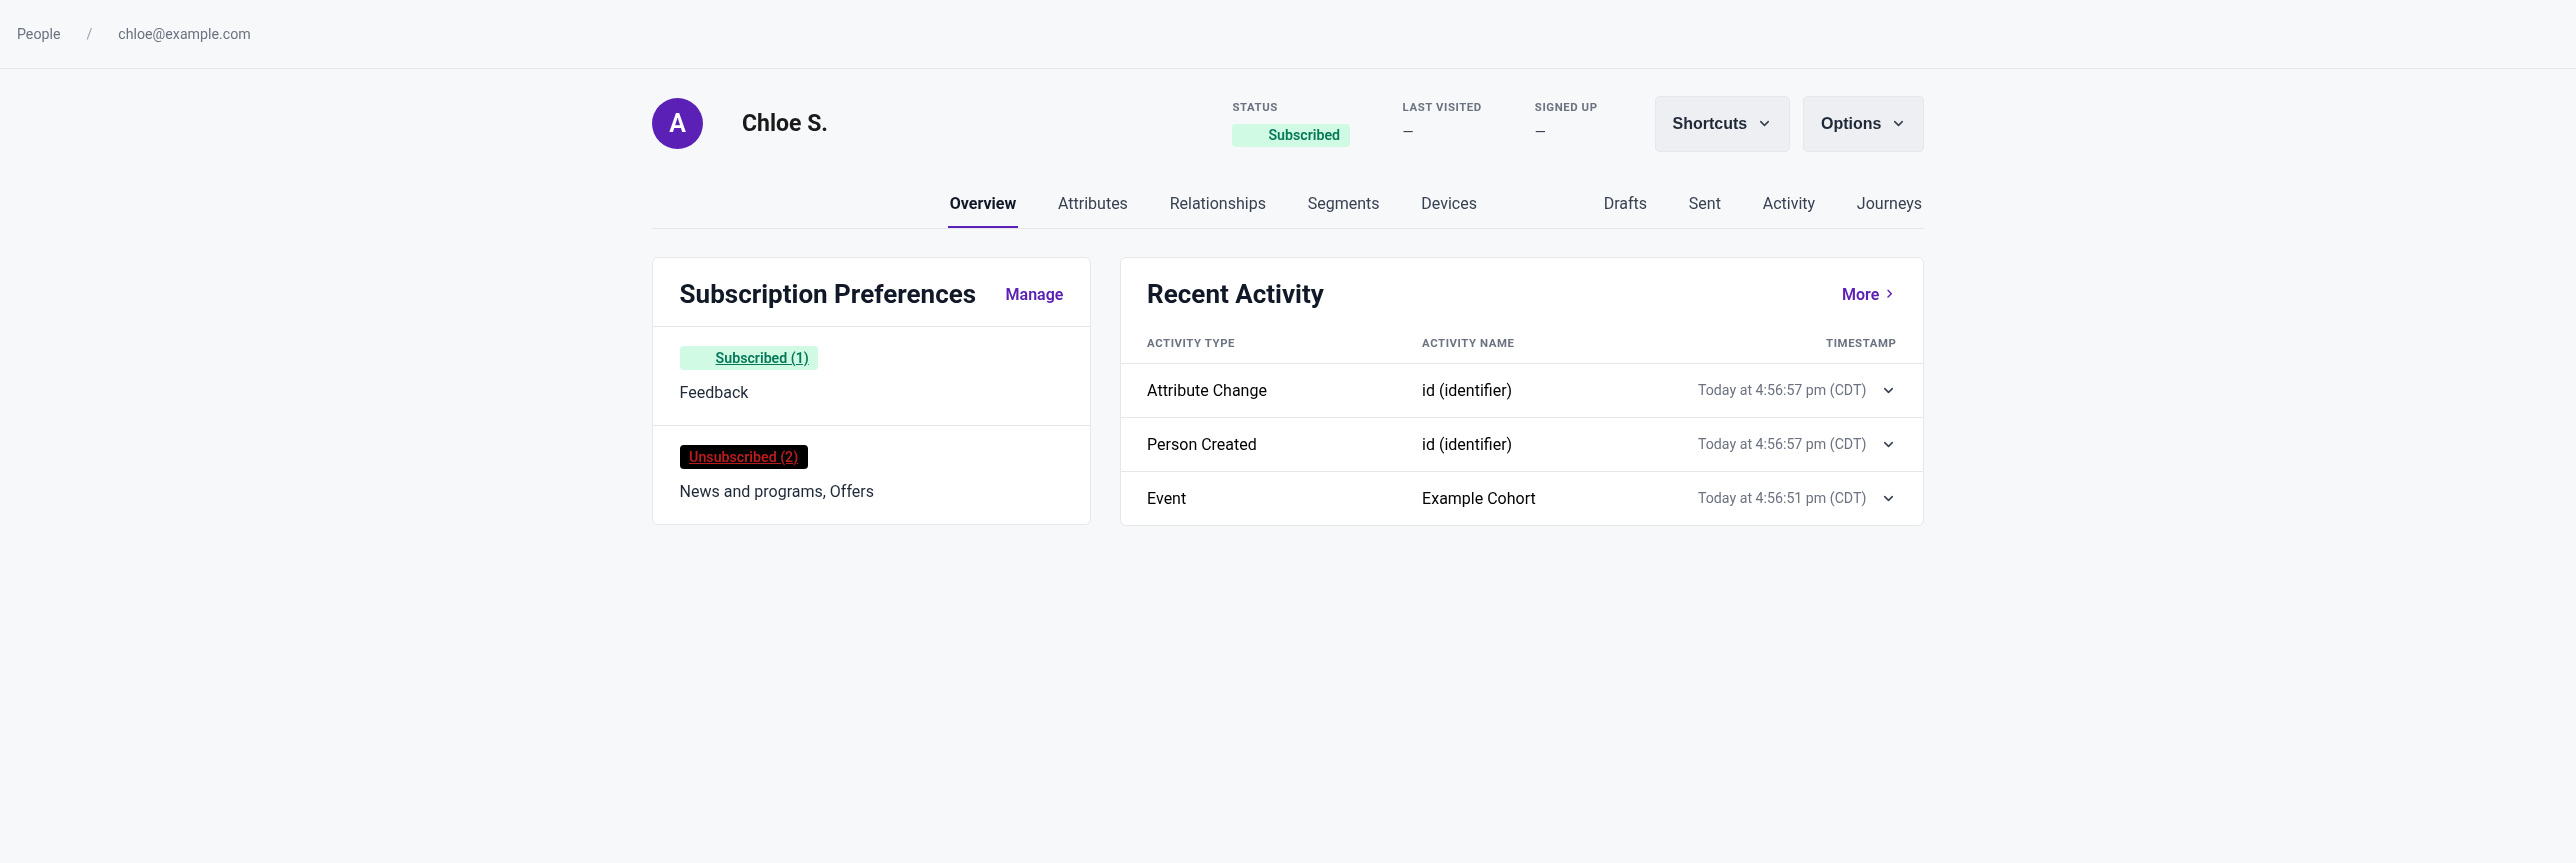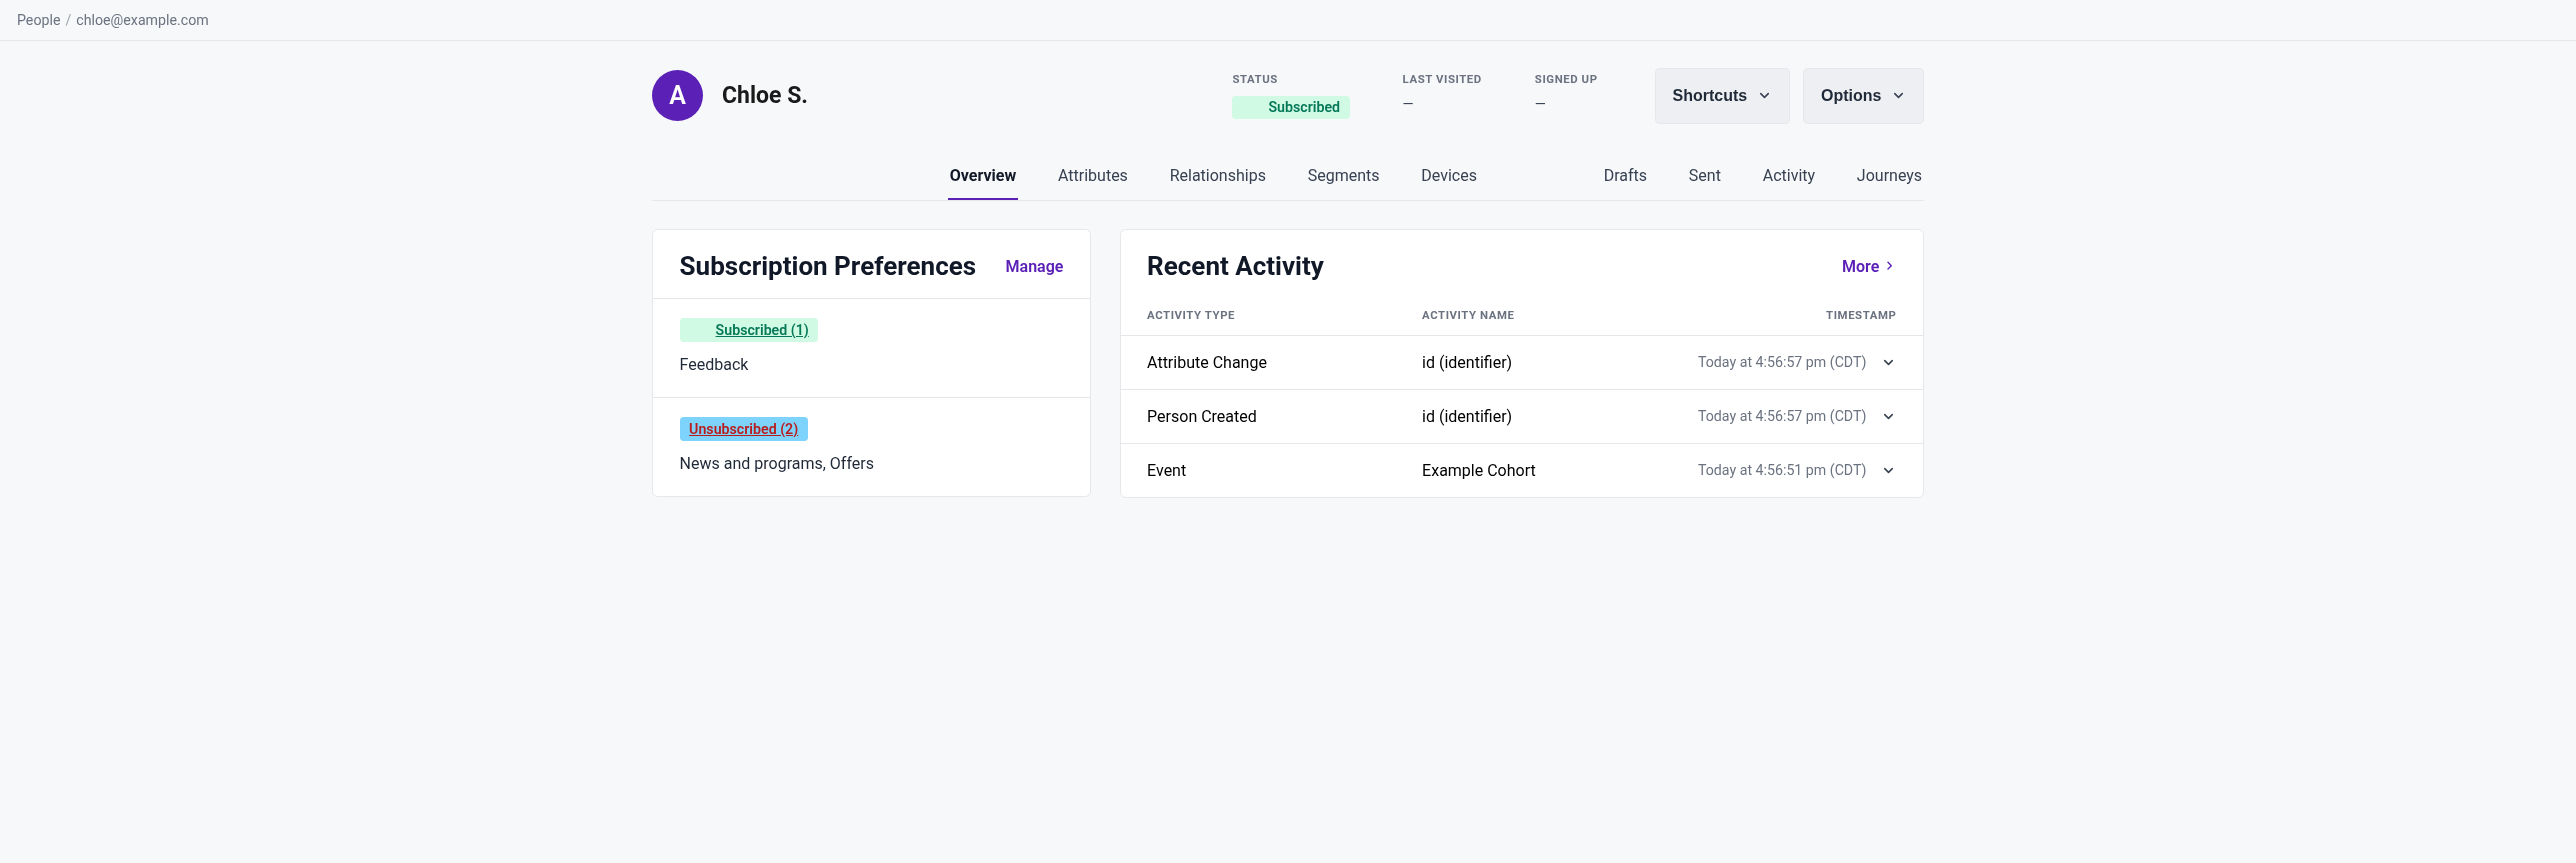--- a/index.html
+++ b/index.html
@@ -7,27 +7,27 @@
       padding: 0;
       box-sizing: border-box;
     }
     body {
       font-family: -apple-system, BlinkMacSystemFont, "Segoe UI", Roboto, Helvetica, Arial, sans-serif;
       background: #f7f8fa;
       color: #1a1a1a;
       font-size: 15px;
     }
     .breadcrumb {
-      padding: 12px 17px;
+      padding: 26px 17px;
       border-bottom: 0.9px solid #e5e7eb;
       font-size: 14.2px;
       color: #6b7280;
       display: flex;
       align-items: flex-start;
-      gap: 5px;
+      gap: 26px;
     }
     .breadcrumb a {
       color: #6b7280;
       text-decoration: none;
     }
     .breadcrumb .sep {
       color: #9ca3af;
     }
     .container {
       max-width: 1414px;
@@ -50,20 +50,21 @@
       align-items: center;
       justify-content: center;
       font-size: 25px;
       font-weight: 600;
       flex-shrink: 0;
     }
     .person-name {
       font-size: 23px;
       font-weight: 700;
       color: #1a1a1a;
+      margin-left: 20px;
     }
     .header-spacer {
       flex: 1;
     }
     .meta-group {
       display: flex;
       gap: 53px;
       align-items: flex-start;
       margin-right: 38px;
     }
@@ -89,21 +90,21 @@
       border-radius: 3.8px;
       font-size: 14.2px;
       font-weight: 600;
     }
     .badge-green {
       background: #d1fae5;
       color: #047857;
       padding-left: 36px;
     }
     .badge-red {
-      background: #7dd3fc;
+      background: #000000;
       color: #b91c1c;
     }
     .btn-group {
       display: flex;
       gap: 13.3px;
     }
     .btn {
       display: inline-flex;
       align-items: center;
       gap: 9.5px;

